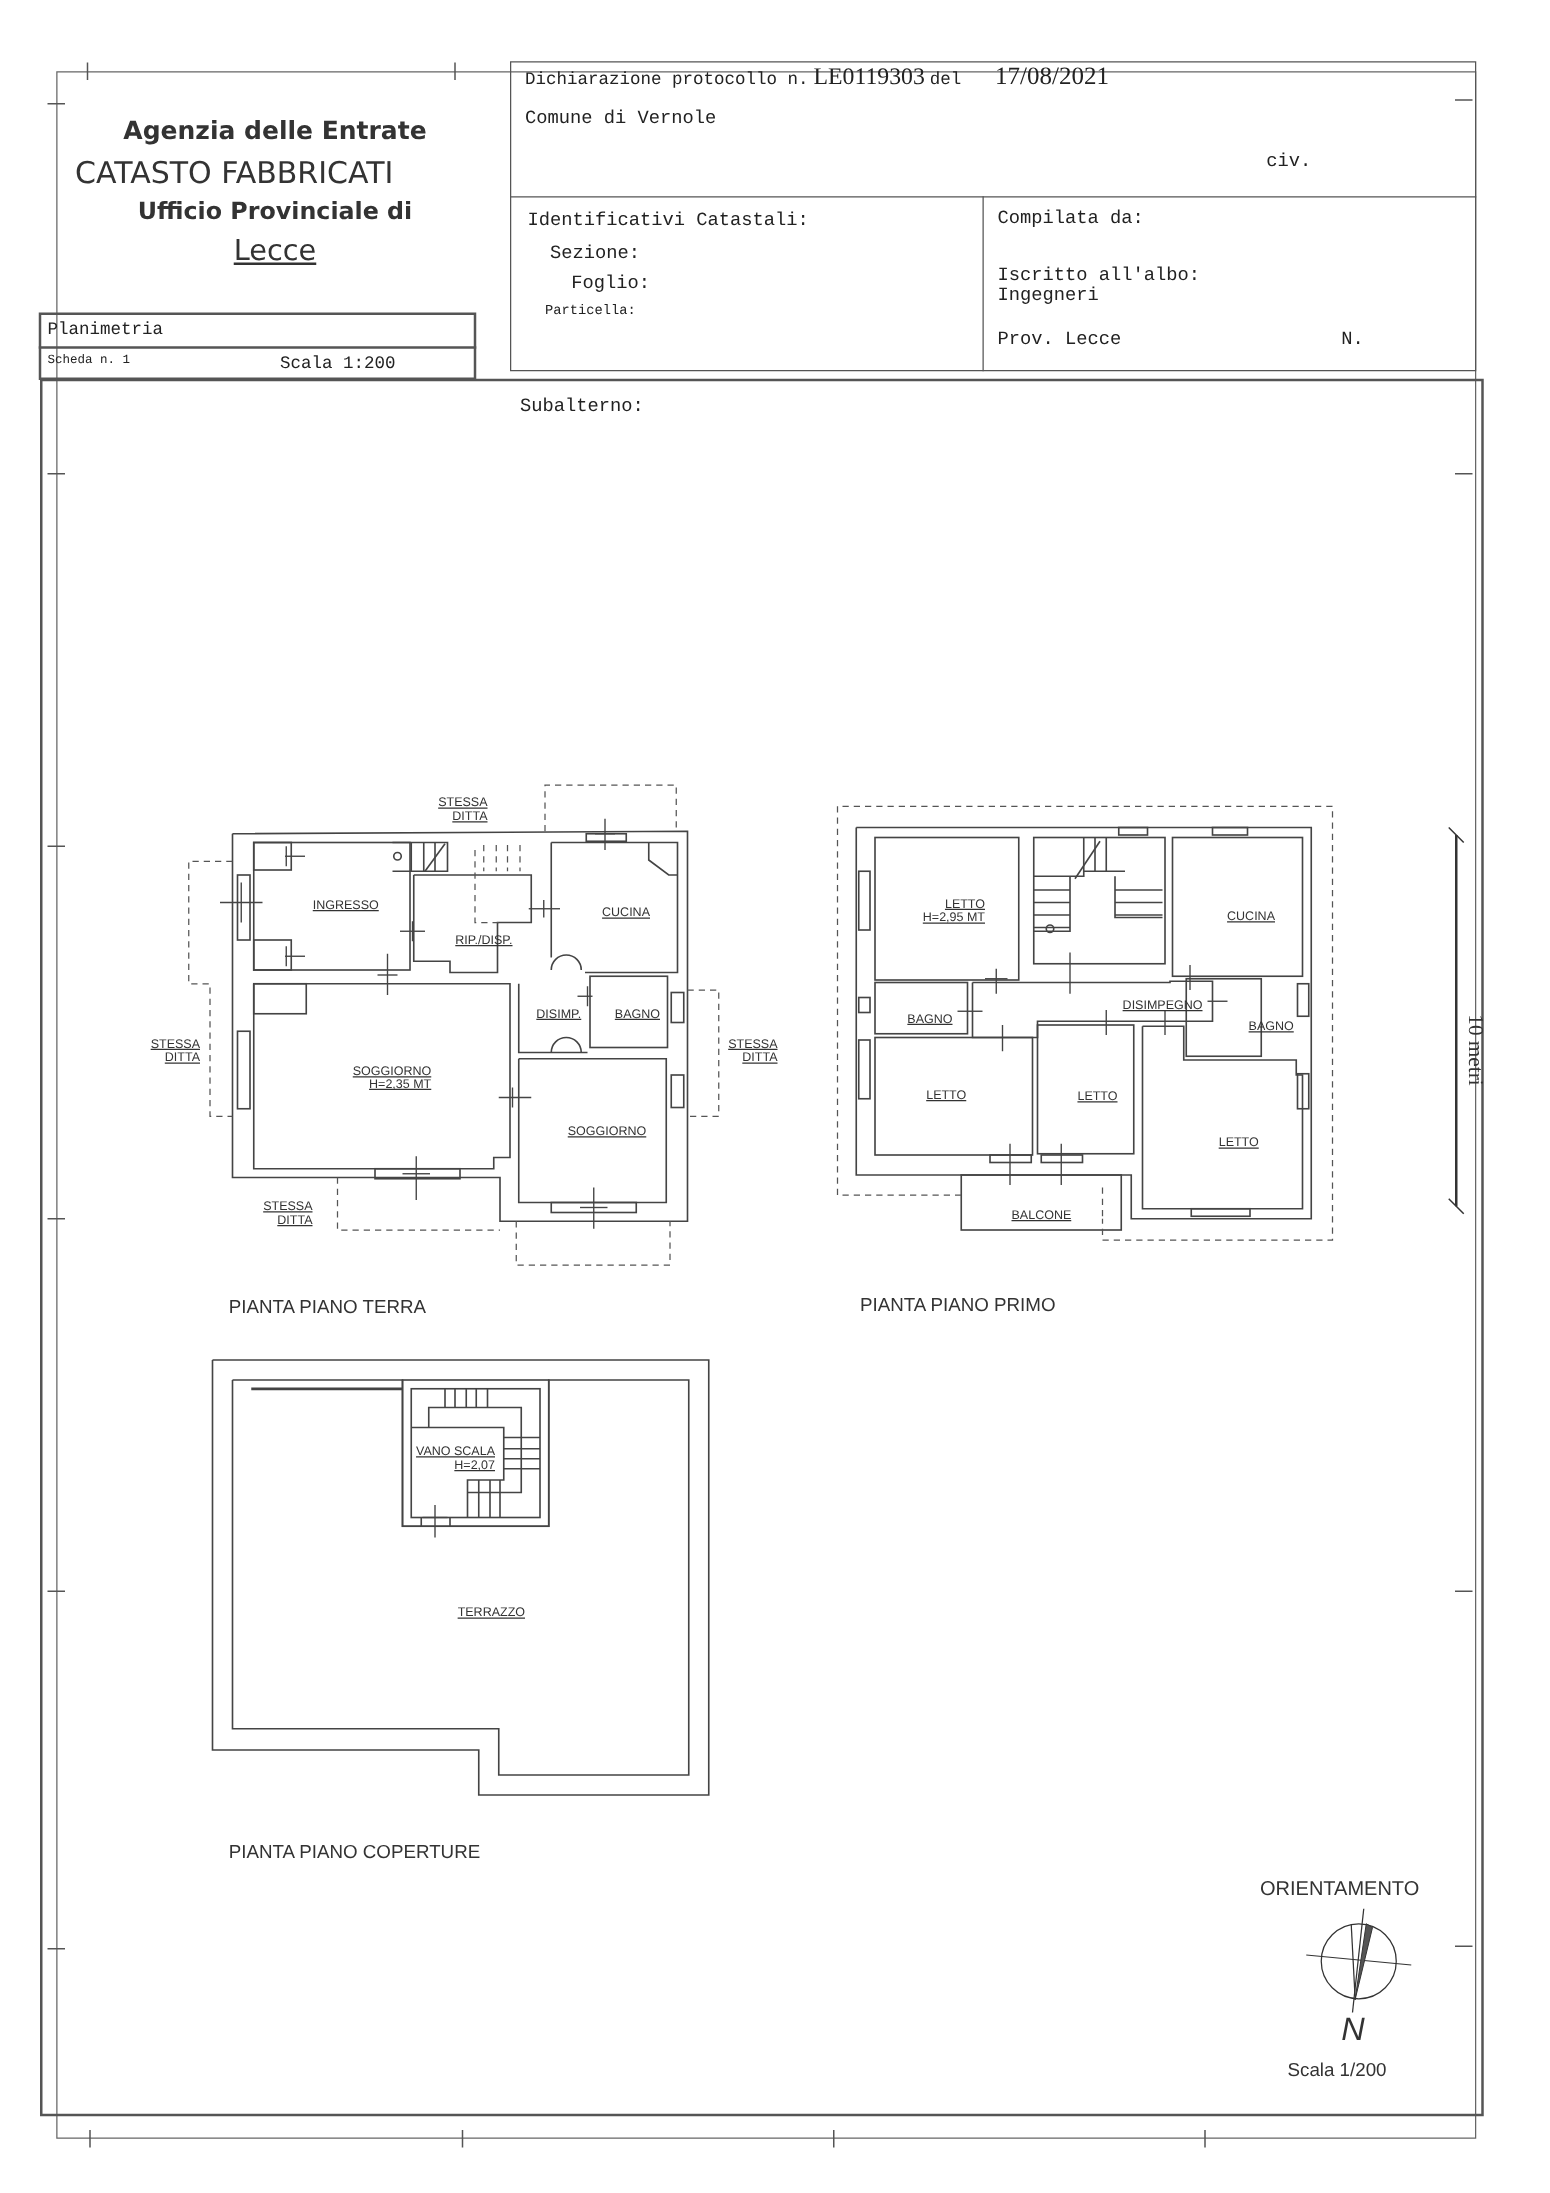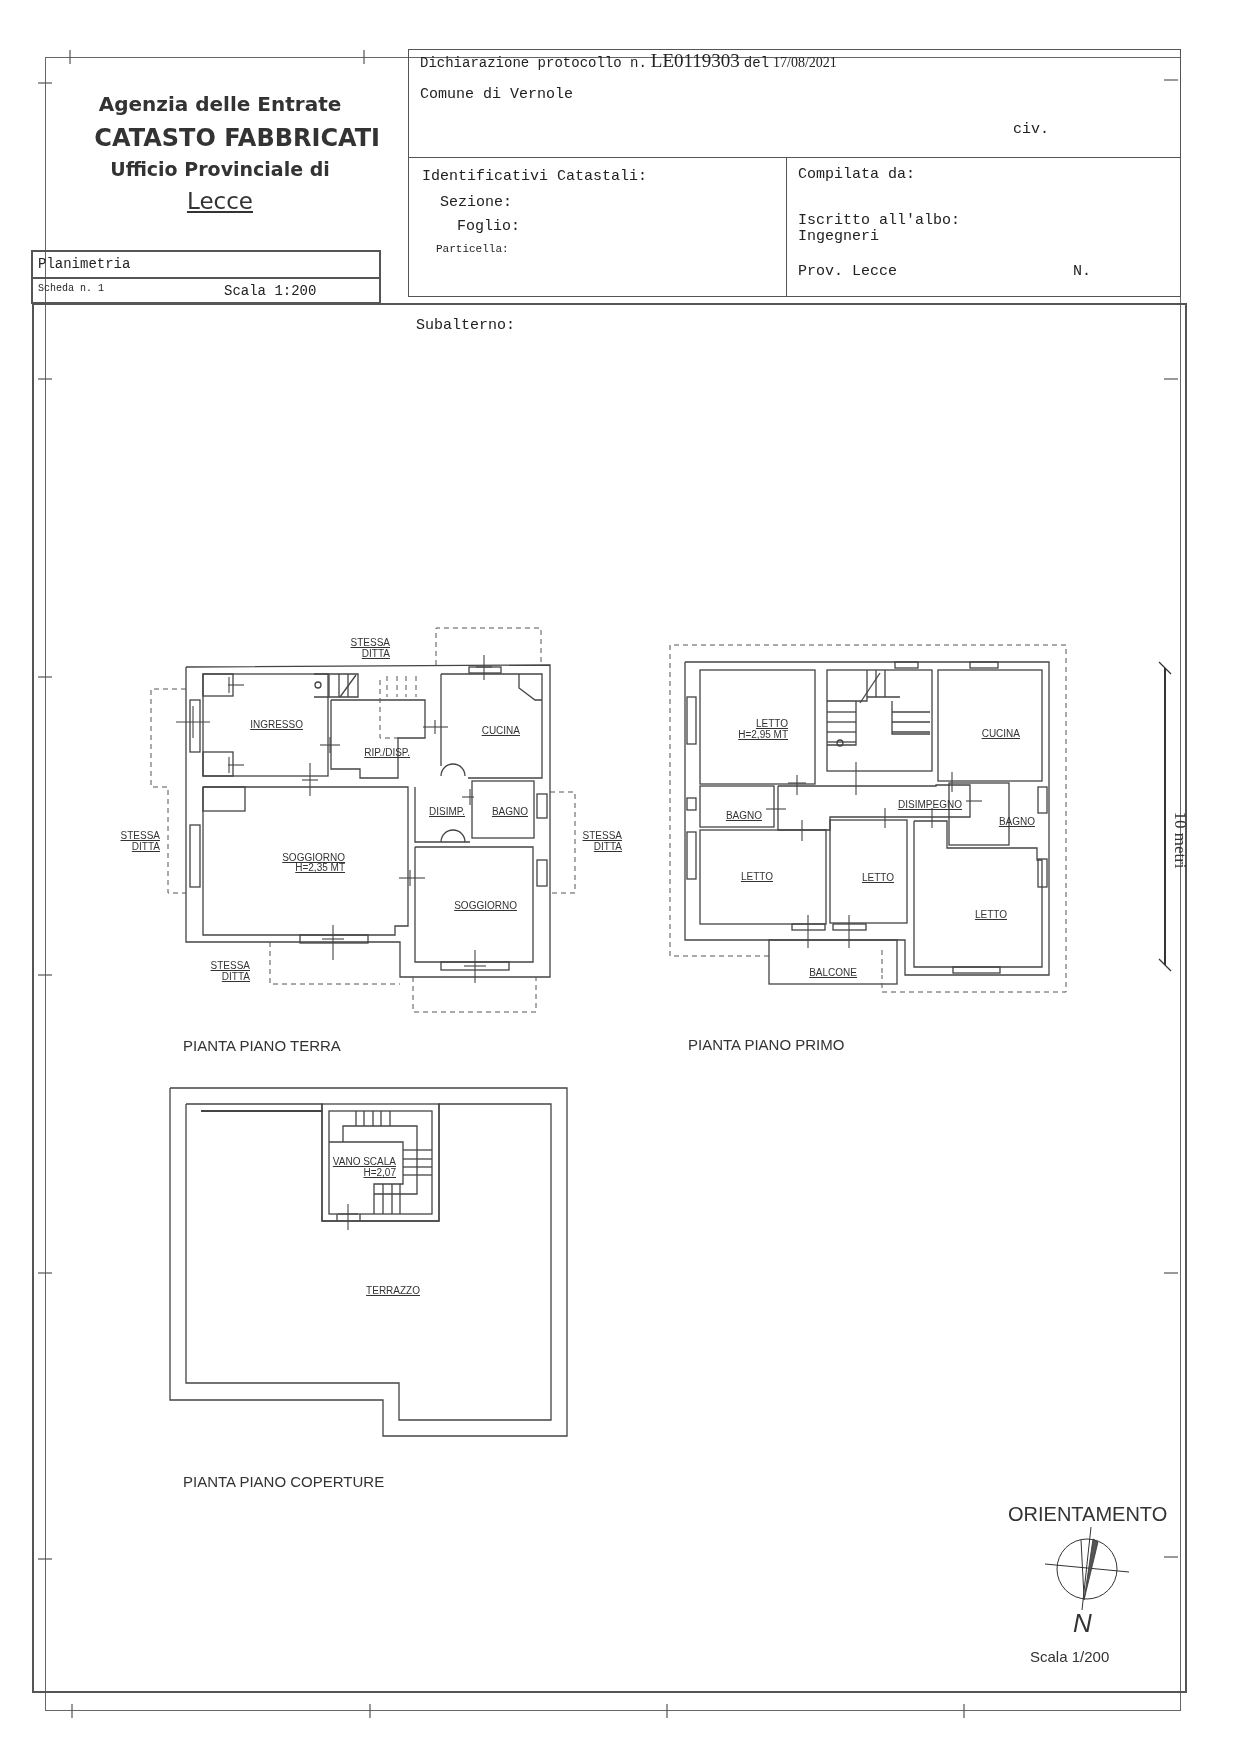--- a/index.html
+++ b/index.html
@@ -37,39 +37,39 @@
     <line x1="1164" y1="1273" x2="1178" y2="1273"></line>
       <line x1="1164" y1="1557" x2="1178" y2="1557"></line>
     <line x1="72" y1="1704" x2="72" y2="1718"></line>
       <line x1="370" y1="1704" x2="370" y2="1718"></line>
     <line x1="667" y1="1704" x2="667" y2="1718"></line>
       <line x1="964" y1="1704" x2="964" y2="1718"></line>
   </g>
 </svg>
 
 <div class="abs sans" style="left:60px;top:92px;width:320px;text-align:center;font-size:20px;font-weight:bold;color:#333;">Agenzia delle Entrate</div>
-<div class="abs sans" style="left:60px;top:124px;width:320px;text-align:right;font-size:24px;font-weight:bold;color:#333;">CATASTO FABBRICATI</div>
+<div class="abs sans" style="left:60px;top:124px;width:320px;text-align:left;font-size:24px;font-weight:normal;color:#333;">CATASTO FABBRICATI</div>
 <div class="abs sans" style="left:60px;top:158px;width:320px;text-align:center;font-size:19px;font-weight:bold;color:#333;">Ufficio Provinciale di</div>
 <div class="abs sans" style="left:60px;top:188px;width:320px;text-align:center;font-size:23px;color:#333;text-decoration:underline;">Lecce</div>
 
 <div class="box" style="left:31px;top:250px;width:350px;height:54px;border-width:2px;"></div>
 <div class="hl" style="left:31px;top:277px;width:350px;border-top-width:2px;"></div>
 <div class="abs mono" style="left:38px;top:256px;font-size:14px;">Planimetria</div>
 <div class="abs mono" style="left:38px;top:283px;font-size:10px;">Scheda n. 1</div>
 <div class="abs mono" style="left:224px;top:283px;font-size:14px;">Scala 1:200</div>
 
 <div class="box" style="left:408px;top:49px;width:773px;height:248px;"></div>
 <div class="hl" style="left:408px;top:157px;width:773px;"></div>
 <div class="vl" style="left:786px;top:157px;height:140px;"></div>
 
 <div class="abs" style="left:420px;top:50px;white-space:nowrap;">
   <span class="mono" style="font-size:14px;">Dichiarazione protocollo n.</span>
   <span class="serif" style="font-size:19px;">LE0119303</span>
   <span class="mono" style="font-size:14px;">del</span>
-  <span class="serif" style="font-size:14px;margin-left:0;">17/08/2021</span>
+  <span class="serif" style="font-size:20px;margin-left:23px;">17/08/2021</span>
 </div>
 <div class="abs mono" style="left:420px;top:86px;font-size:15px;">Comune di Vernole</div>
 <div class="abs mono" style="left:1013px;top:121px;font-size:15px;">civ.</div>
 
 <div class="abs mono" style="left:422px;top:168px;font-size:15px;">Identificativi Catastali:</div>
 <div class="abs mono" style="left:440px;top:194px;font-size:15px;">Sezione:</div>
 <div class="abs mono" style="left:457px;top:218px;font-size:15px;">Foglio:</div>
 <div class="abs mono" style="left:436px;top:243px;font-size:11px;">Particella:</div>
 <div class="abs mono" style="left:416px;top:269px;font-size:15px;margin-top:48px;">Subalterno:</div>
 
@@ -277,21 +277,21 @@
 
 <svg style="left:0;top:0;" width="1240" height="1754">
   <g stroke="#333">
     <line x1="1165" y1="668" x2="1165" y2="965" stroke-width="2"></line>
     <line x1="1159" y1="662" x2="1171" y2="674" stroke-width="1.2"></line>
     <line x1="1159" y1="959" x2="1171" y2="971" stroke-width="1.2"></line>
   </g>
 </svg>
 <div class="abs serif" style="left:1150px;top:830px;width:60px;text-align:center;font-size:17px;color:#333;transform:rotate(90deg);transform-origin:30px 10px;">10 metri</div>
 
-<div class="abs lsans" style="left:1008px;top:1503px;font-size:20px;color:#333;">ORIENTAMENTO</div>
+<div class="abs lsans" style="left:1008px;top:1503px;font-size:16px;color:#333;">ORIENTAMENTO</div>
 <svg style="left:0;top:0;" width="1240" height="1754">
   <circle cx="1087" cy="1569" r="30" fill="none" stroke="#333" stroke-width="1"></circle>
   <line x1="1045" y1="1564" x2="1129" y2="1572" stroke="#333" stroke-width="1"></line>
   <line x1="1091" y1="1527" x2="1082" y2="1610" stroke="#333" stroke-width="1"></line>
   <line x1="1081" y1="1540" x2="1084" y2="1597" stroke="#333" stroke-width="1"></line>
   <polygon points="1093,1539 1098,1542 1084,1600" fill="#555" stroke="#333" stroke-width="0.8"></polygon>
 </svg>
 <div class="abs lsans" style="left:1073px;top:1608px;font-size:26px;font-style:italic;color:#333;">N</div>
 <div class="abs lsans" style="left:1030px;top:1648px;font-size:15px;color:#333;">Scala 1/200</div>
 

